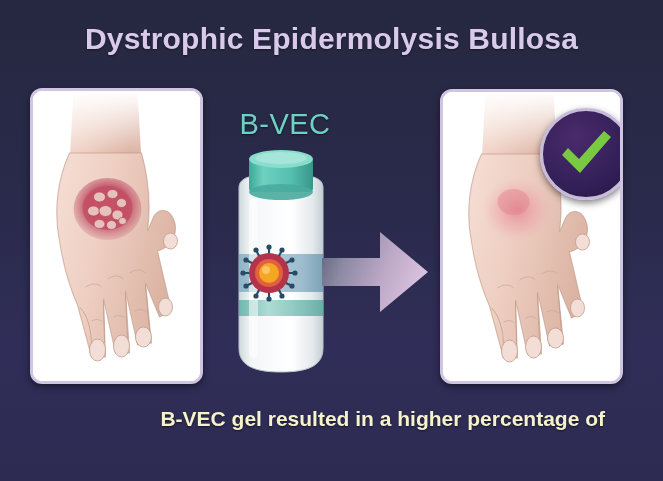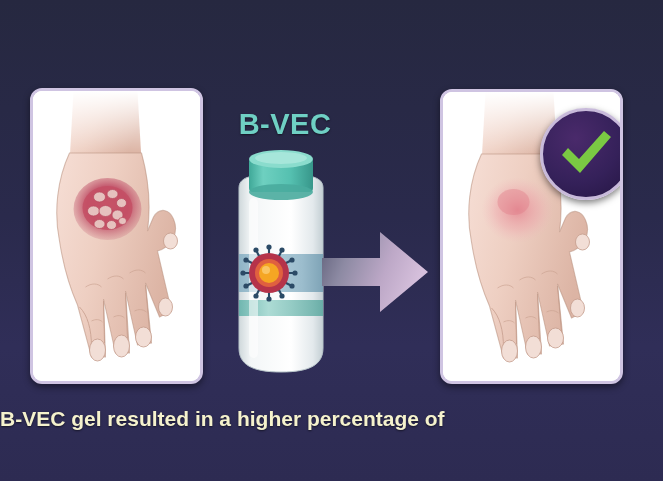--- a/index.html
+++ b/index.html
@@ -47,48 +47,49 @@
     background:radial-gradient(circle at 38% 32%,#4a2a6b 0%,#35215a 55%,#241542 100%);
     border:3px solid #c8bada;
     box-shadow:0 3px 7px rgba(0,0,0,.5);
     display:flex;align-items:center;justify-content:center;
   }
 
   
   .bvec-label{
     position:absolute;left:205px;top:108px;width:160px;
     text-align:center;
-    font-size:29px;font-weight:bold;
+    font-size:29px;font-weight:normal;
     color:#6fd0c4;
     letter-spacing:0.5px;
     text-shadow:0 1px 2px rgba(0,0,0,.5);
   }
 
   
   #bottle{position:absolute;left:225px;top:150px;width:112px;height:226px;}
 
   
   #arrow{position:absolute;left:322px;top:226px;width:108px;height:92px;}
 
   
   .caption{
     position:absolute;left:0;top:404px;width:605px;
-    text-align:left;
+    text-align:right;
     font-size:21px;font-weight:bold;
     line-height:29px;
     color:#f5f2cd;
     text-shadow:0 1px 2px rgba(0,0,0,.55);
   }
   .caption span{display:block;}
 </style>
 </head>
 <body>
 
 <div id="stage">
 
+  <div class="title">Dystrophic Epidermolysis Bullosa</div>
 
   <div class="card" id="card-left">
     <div class="hand-wrap">
       <svg class="hand-svg" width="167" height="290" viewBox="0 0 167 290">
         <defs>
           <linearGradient id="skinL" x1="0" y1="0" x2="1" y2="0.4">
             <stop offset="0%" stop-color="#f6ded5"></stop>
             <stop offset="45%" stop-color="#eecfc2"></stop>
             <stop offset="100%" stop-color="#dcb4a4"></stop>
           </linearGradient>

